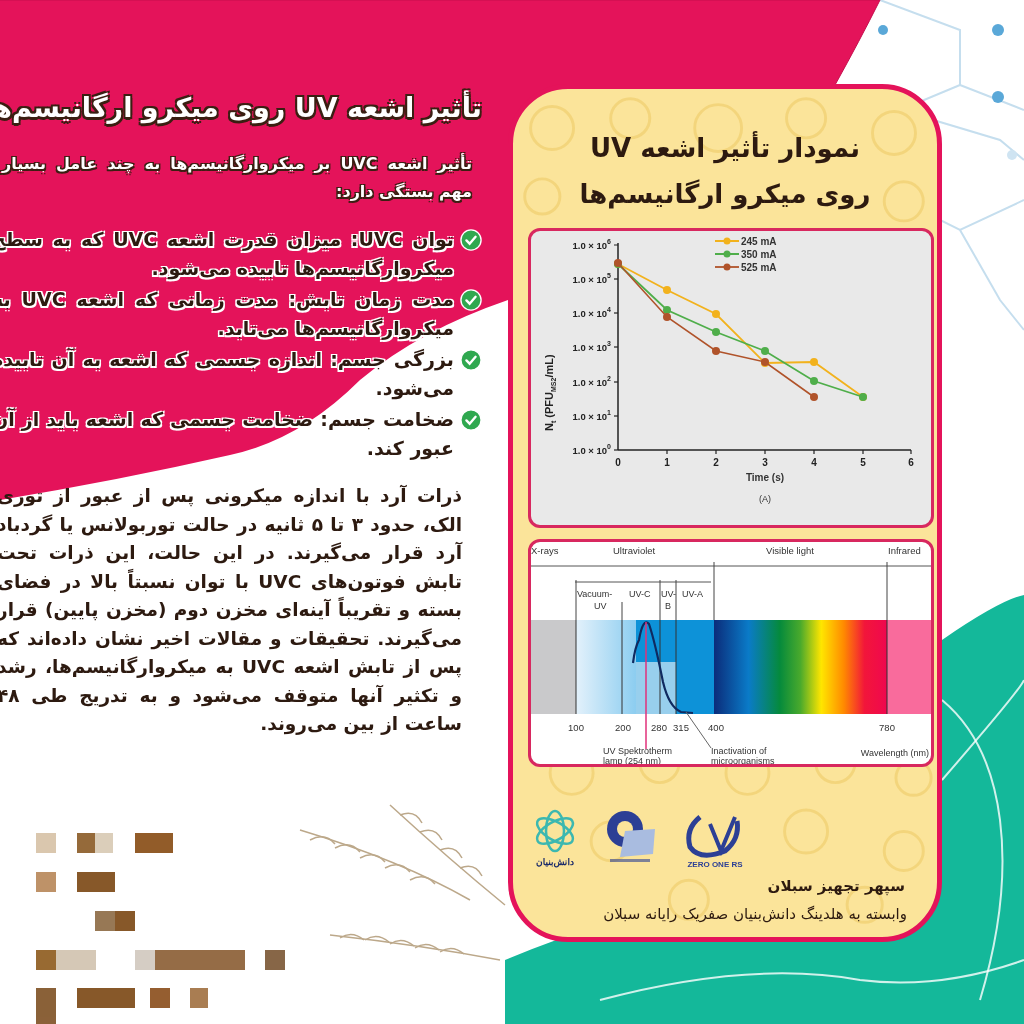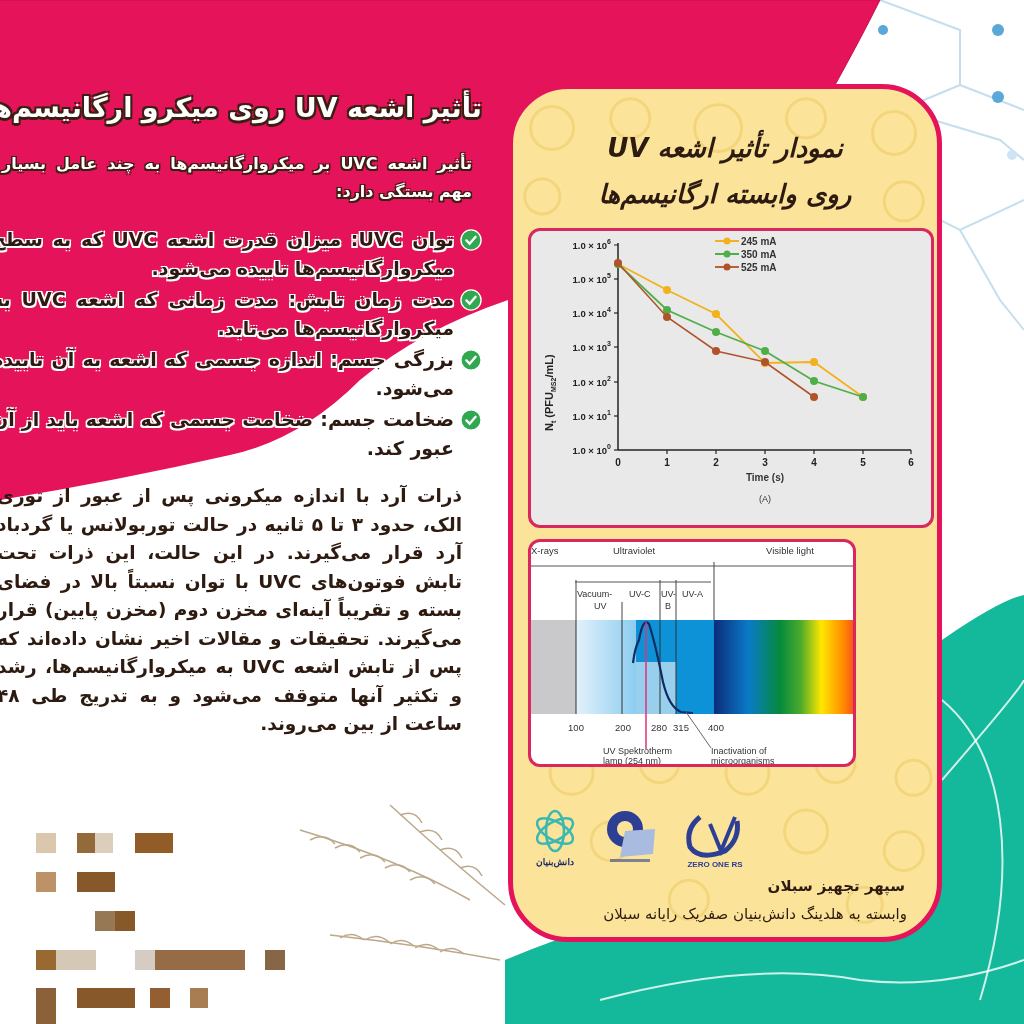--- a/index.html
+++ b/index.html
@@ -20,24 +20,24 @@
   .check { flex: 0 0 22px; width: 22px; height: 22px; margin-left: 6px; margin-top: 4px; }
   .bullet-text { font-weight: bold; font-size: 19px; line-height: 29px; color: #2d1a10; text-align: justify;
     text-shadow: 1.5px 1.5px 0 #fff, -1.5px -1.5px 0 #fff, 1.5px -1.5px 0 #fff, -1.5px 1.5px 0 #fff; }
   .para { position: absolute; top: 482px; right: 34px; width: 465px; text-align: justify; text-align-last: right;
     font-size: 18.5px; line-height: 28.5px; color: #2d1a10; font-weight: bold; }
 
   .card { position: absolute; left: 508px; top: 84px; width: 434px; height: 858px;
     border: 5px solid #e4135a; border-radius: 60px; background: #fbe49a; overflow: hidden; }
   .card-pattern { position: absolute; inset: 0; }
   .card-title { position: absolute; top: 36px; left: 0; right: 0; text-align: center; direction: rtl;
-    font-weight: bold; font-size: 26px; line-height: 46px; color: #2d1a10; font-style: italic; }
+    font-weight: bold; font-size: 26px; line-height: 46px; color: #2d1a10; }
   .chart-panel { position: absolute; left: 15px; top: 139px; width: 406px; height: 300px;
     background: #e9e9e9; border: 3px solid #d8285f; border-radius: 12px; overflow: hidden; }
-  .spec-panel { position: absolute; left: 15px; top: 450px; width: 328px; height: 228px;
+  .spec-panel { position: absolute; left: 15px; top: 450px; width: 406px; height: 228px;
     background: #ffffff; border: 3px solid #d8285f; border-radius: 12px; overflow: hidden; }
   .logos { position: absolute; left: 12px; top: 720px; width: 260px; height: 80px; }
   .company { position: absolute; right: 32px; top: 788px; direction: rtl; font-weight: bold;
     font-size: 15px; color: #2d1a10; }
   .company-sub { position: absolute; right: 30px; top: 816px; direction: rtl; font-weight: normal;
     font-size: 15px; color: #2d1a10; }
   .blurred { position: absolute; left: 30px; top: 830px; width: 300px; height: 194px; }
   svg text { font-family: "Liberation Sans", sans-serif; }
 </style>
 </head>
@@ -156,21 +156,21 @@
       <circle cx="100" cy="770" r="20"></circle>
         <circle cx="300" cy="760" r="22"></circle>
         <circle cx="400" cy="780" r="20"></circle>
       <circle cx="180" cy="830" r="20"></circle>
         <circle cx="360" cy="835" r="18"></circle>
     </g>
   </svg>
 
   <div class="card-title">
     <div>نمودار تأثیر اشعه UV</div>
-    <div>روی وابسته ارگانیسم‌ها</div>
+    <div>روی میکرو ارگانیسم‌ها</div>
   </div>
 
   <div class="chart-panel">
     <svg width="400" height="294" viewBox="0 0 400 294">
 
       <line x1="87" y1="12" x2="87" y2="219" stroke="#222" stroke-width="1.5"></line>
       <line x1="87" y1="219" x2="380" y2="219" stroke="#222" stroke-width="1.5"></line>
       <g stroke="#222" stroke-width="1.2">
         <line x1="83" y1="14" x2="87" y2="14"></line>
           <line x1="83" y1="48" x2="87" y2="48"></line>

